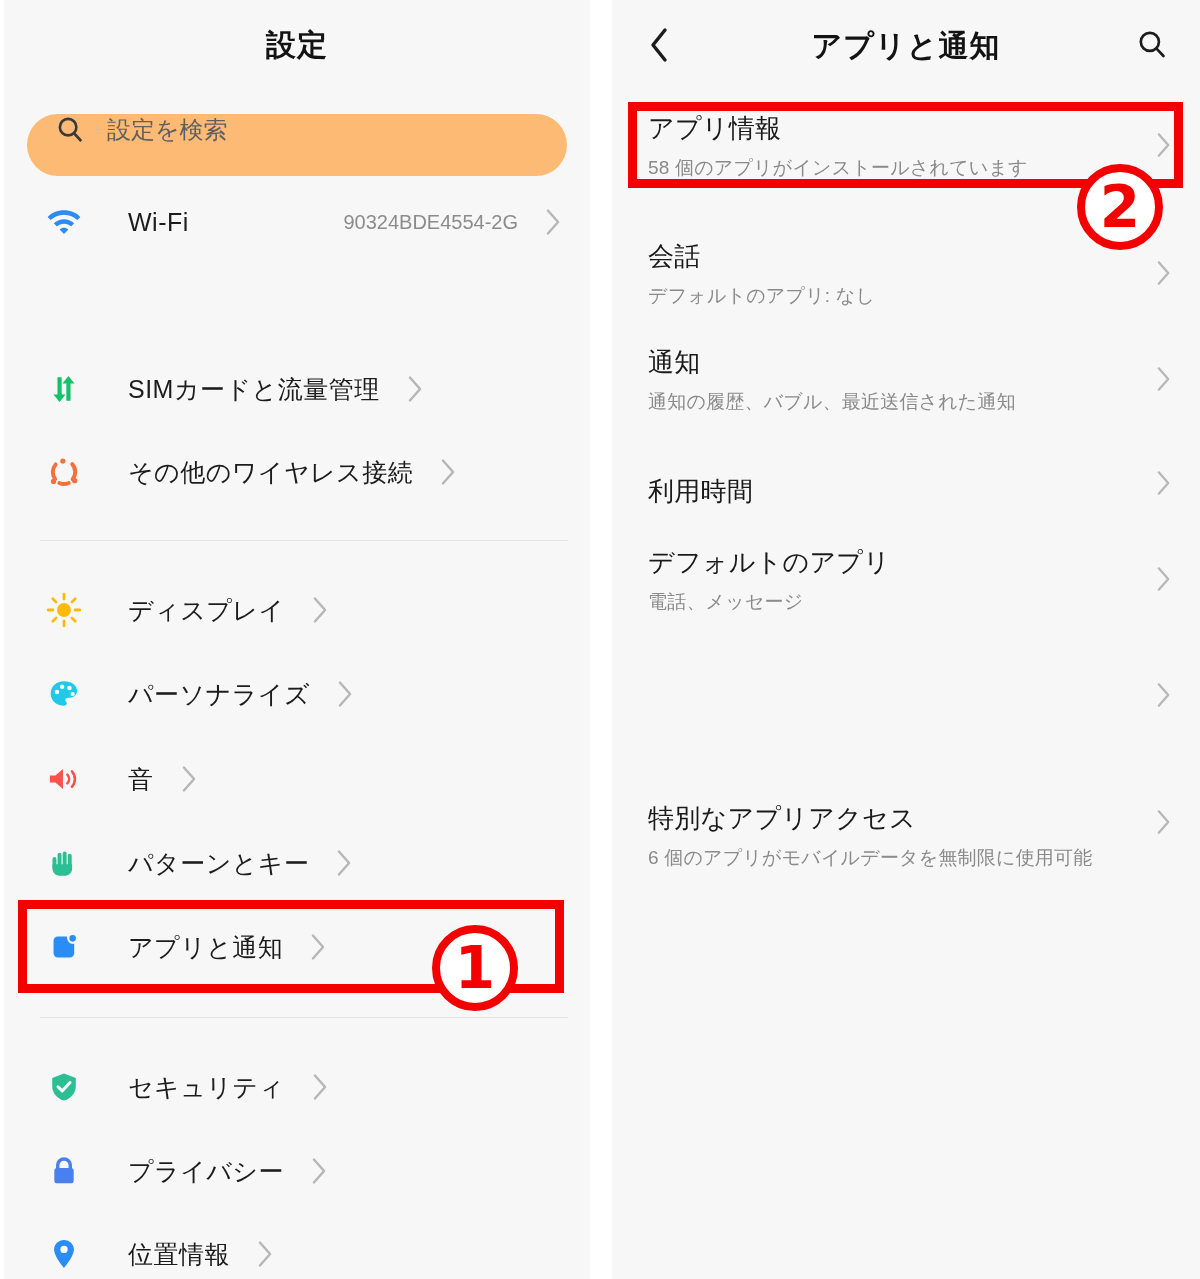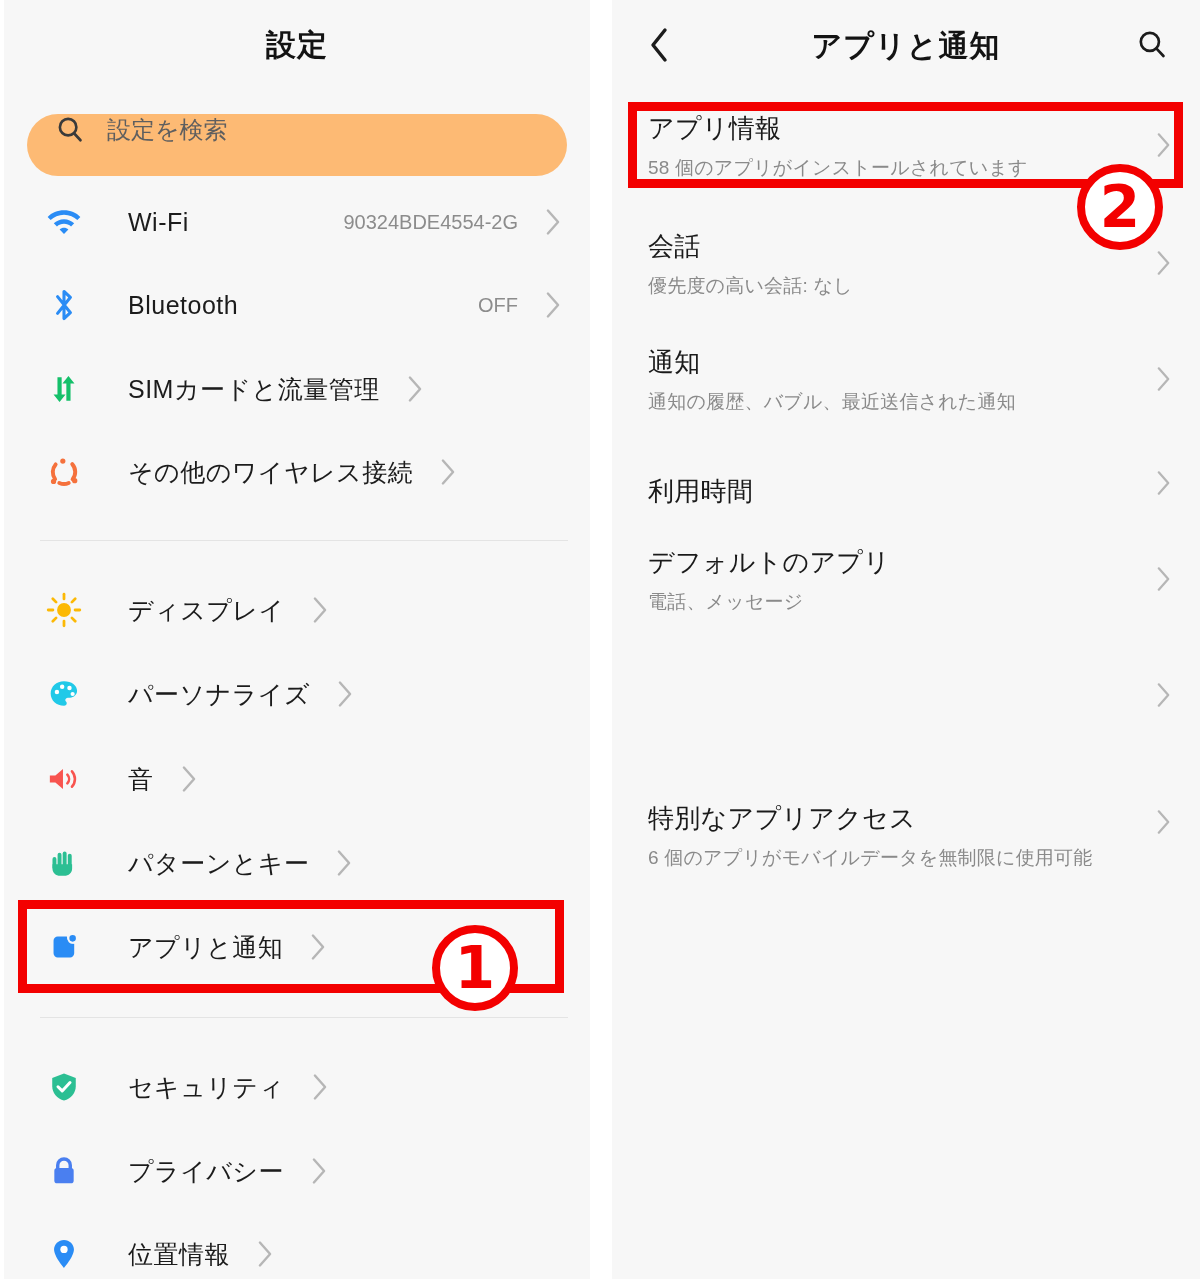--- a/index.html
+++ b/index.html
@@ -124,34 +124,20 @@
       </span>
       <span class="row-label">Wi-Fi</span>
       <span class="row-value">90324BDE4554-2G</span>
       <span class="chev">
         <svg width="16" height="28" viewBox="0 0 12 22" fill="none" stroke="#b6b6b6" stroke-width="1.9" stroke-linecap="round" stroke-linejoin="round">
             <polyline points="2,2 10,11 2,20"></polyline>
           </svg>
       </span>
     </div>
 
-    <div class="row" style="top:263px">
-      <span class="row-icon">
-        <svg width="30" height="36" viewBox="0 0 18 28" fill="none" stroke="#2a8cf5" stroke-width="2.4" stroke-linejoin="round" stroke-linecap="round">
-          <path d="M4 7.5 L14 20 L9 24.5 V3.5 L14 8 L4 20.5"></path>
-        </svg>
-      </span>
-      <span class="row-label">Bluetooth</span>
-      <span class="row-value">OFF</span>
-      <span class="chev">
-        <svg width="16" height="28" viewBox="0 0 12 22" fill="none" stroke="#b6b6b6" stroke-width="1.9" stroke-linecap="round" stroke-linejoin="round">
-            <polyline points="2,2 10,11 2,20"></polyline>
-          </svg>
-      </span>
-    </div>
 
     <div class="row" style="top:347px">
       <span class="row-icon">
         <svg width="34" height="34" viewBox="0 0 26 26" fill="#14c06a">
           <path d="M8 4 h3.2 v13.2 h3.0 L9.6 23 L5 17.2 h3 Z"></path>
           <path d="M18 22 h-3.2 V8.8 h-3.0 L16.4 3 L21 8.8 h-3 Z" transform="translate(0,0)"></path>
         </svg>
       </span>
       <span class="row-label">SIMカードと流量管理</span>
       <span class="chev">
@@ -350,24 +336,24 @@
         <div class="rrow-title">アプリ情報</div>
         <div class="rrow-sub">58 個のアプリがインストールされています</div>
       </div>
       <span class="rchev">
         <svg width="15" height="26" viewBox="0 0 12 22" fill="none" stroke="#b6b6b6" stroke-width="1.9" stroke-linecap="round" stroke-linejoin="round">
             <polyline points="2,2 10,11 2,20"></polyline>
           </svg>
       </span>
     </div>
 
-    <div class="rrow" style="top:226px;height:74px">
+    <div class="rrow" style="top:236px;height:74px">
       <div class="rrow-text">
         <div class="rrow-title">会話</div>
-        <div class="rrow-sub">優先度の高い会話: なし</div>
+        <div class="rrow-sub">デフォルトのアプリ: なし</div>
       </div>
       <span class="rchev">
         <svg width="15" height="26" viewBox="0 0 12 22" fill="none" stroke="#b6b6b6" stroke-width="1.9" stroke-linecap="round" stroke-linejoin="round">
             <polyline points="2,2 10,11 2,20"></polyline>
           </svg>
       </span>
     </div>
 
     <div class="rrow" style="top:342px;height:74px">
       <div class="rrow-text">

